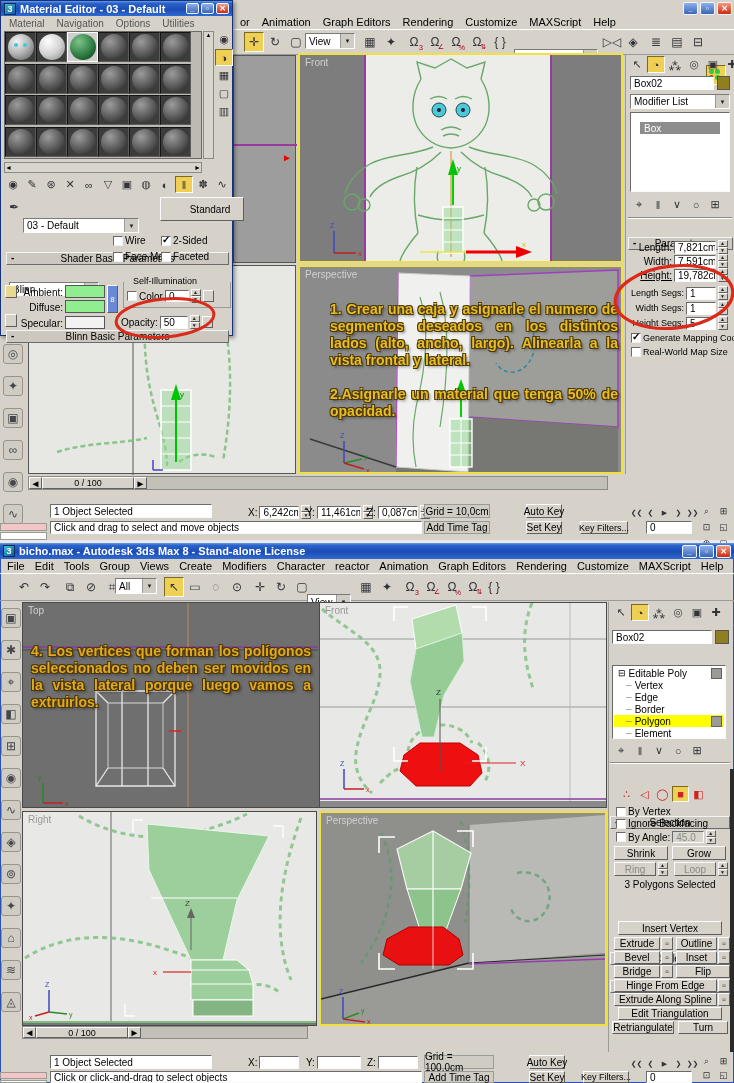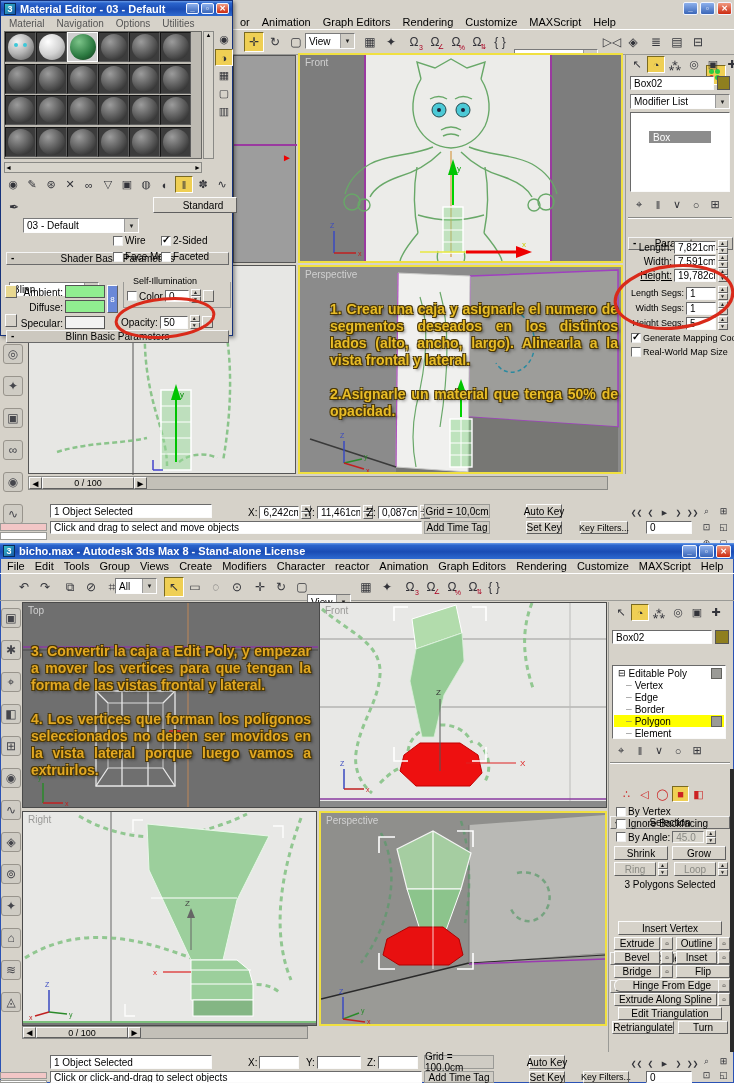--- a/index.html
+++ b/index.html
@@ -367,21 +367,21 @@
           <span class="tbtn">
             <i class="g">✚</i>
             <i class="sup"></i>
           </span>
         </div>
       <div class="a sunk" style="left:4px;top:21px;width:84px;height:14px;">Box02</div>
       <div class="a" style="left:91px;top:21px;width:13px;height:14px;background:#8f7f1f;border:1px solid #555;"></div>
       <div class="a dd" style="left:4px;top:39px;width:100px;height:15px;">
           <span>Modifier List</span>
         </div>
-      <div class="a sunk tw-stack" style="left:4px;top:57px;width:100px;height:80px;display:block;padding:18px;">
+      <div class="a sunk tw-stack" style="left:4px;top:57px;width:100px;height:80px;display:block;padding:9px;">
 
       <div class="stkrow sel">Box</div>
         </div>
       <div class="a tgroup sm" style="left:4px;top:141px;">
 
       <span class="tbtn">
             <i class="g">⌖</i>
             <i class="sup"></i>
           </span>
           <span class="tbtn">
@@ -750,21 +750,21 @@
         </span>
         <span class="tbtn">
           <i class="g">∿</i>
           <i class="sup"></i>
         </span>
       </div>
     <span class="a tbtn sm" style="left:3px;top:196px;">✒</span>
     <div class="a dd" style="left:22px;top:197px;width:116px;height:15px;">
         <span>03 - Default</span>
       </div>
-    <div class="a btn3" style="left:152px;top:196px;width:84px;height:16px;padding-left:16px;">Standard</div>
+    <div class="a btn3" style="left:159px;top:196px;width:84px;height:24px;padding-left:16px;">Standard</div>
     <div class="a roll open" style="left:5px;top:216px;width:223px;">
         <span>Shader Basic Parameters</span>
       </div>
     <div class="a dd" style="left:8px;top:233px;width:90px;height:14px;">
         <span>Blinn</span>
       </div>
     <div class="a row" style="left:112px;top:234px;">
         <span class="chk"></span>
         <span class="label">Wire</span>
       </div>
@@ -981,21 +981,20 @@
         <path d="M73,88 L85,100 M152,88 L140,100 M73,183 L85,165 M152,183 L140,165"></path>
         <path d="M85,100 H140 V165 H85 Z" opacity="0.6"></path>
       </g>
       <line x1="146" y1="128" x2="158" y2="128" stroke="#d22" stroke-width="1.5"></line>
       <line x1="20" y1="200" x2="20" y2="180" stroke="#2a8a2a" stroke-width="1.5"></line>
         <text x="15" y="177" font-size="7" fill="#2a8a2a">y</text>
       <line x1="20" y1="200" x2="40" y2="200" stroke="#c02020" stroke-width="1.5"></line>
         <text x="42" y="203" font-size="7" fill="#c02020">x</text>
     </svg>
     <div class="a note orange" style="left:8px;top:40px;width:280px;">
-      <p>3. Convertir la caja a Edit Poly, y empezar a mover los vertices para que tengan la forma de las vistas frontal y lateral.</p>
       <p>4. Los vertices que forman los polígonos seleccionados no deben ser movidos en la vista lateral porque luego vamos a extruirlos.</p>
     </div>
   </div>
 
   <div class="a gridL" style="left:319px;top:602px;width:288px;height:206px;background:#e8e8e6;border:1px solid #4a4a4a;overflow:hidden;">
     <span class="vp-label dark">Front</span>
     <svg class="a" style="left:0;top:0;" width="288" height="206">
       <line x1="0" y1="36" x2="288" y2="36" stroke="#9a9a98" stroke-width="1"></line>
       <line x1="0" y1="104" x2="288" y2="104" stroke="#9a9a98" stroke-width="1"></line>
       <line x1="250" y1="0" x2="250" y2="206" stroke="#bcbcba" stroke-width="1"></line>
@@ -1226,21 +1225,21 @@
   <div class="a btn3" style="left:661px;top:937px;width:12px;height:13px;">▫</div>
   <div class="a btn3" style="left:676px;top:937px;width:41px;height:13px;">Outline</div>
   <div class="a btn3" style="left:718px;top:937px;width:12px;height:13px;">▫</div>
   <div class="a btn3" style="left:614px;top:951px;width:46px;height:13px;">Bevel</div>
   <div class="a btn3" style="left:661px;top:951px;width:12px;height:13px;">▫</div>
   <div class="a btn3" style="left:676px;top:951px;width:41px;height:13px;">Inset</div>
   <div class="a btn3" style="left:718px;top:951px;width:12px;height:13px;">▫</div>
   <div class="a btn3" style="left:614px;top:965px;width:46px;height:13px;">Bridge</div>
   <div class="a btn3" style="left:661px;top:965px;width:12px;height:13px;">▫</div>
   <div class="a btn3" style="left:676px;top:965px;width:54px;height:13px;">Flip</div>
-  <div class="a btn3" style="left:614px;top:979px;width:116px;height:13px;border-radius:6px;">Hinge From Edge</div>
+  <div class="a btn3" style="left:614px;top:979px;width:103px;height:13px;">Hinge From Edge</div>
   <div class="a btn3" style="left:718px;top:979px;width:12px;height:13px;">▫</div>
   <div class="a btn3" style="left:614px;top:993px;width:103px;height:13px;">Extrude Along Spline</div>
   <div class="a btn3" style="left:718px;top:993px;width:12px;height:13px;">▫</div>
   <div class="a btn3" style="left:618px;top:1007px;width:104px;height:13px;">Edit Triangulation</div>
   <div class="a btn3" style="left:612px;top:1021px;width:62px;height:13px;">Retriangulate</div>
   <div class="a btn3" style="left:678px;top:1021px;width:50px;height:13px;">Turn</div>
 
   <div class="a" style="left:730px;top:769px;width:4px;height:283px;background:#2a2a2a;"></div>
 
   <div class="a" style="left:22px;top:1026px;width:286px;height:13px;background:#c3c0b8;border:1px solid #8a8a86;display:flex;">

